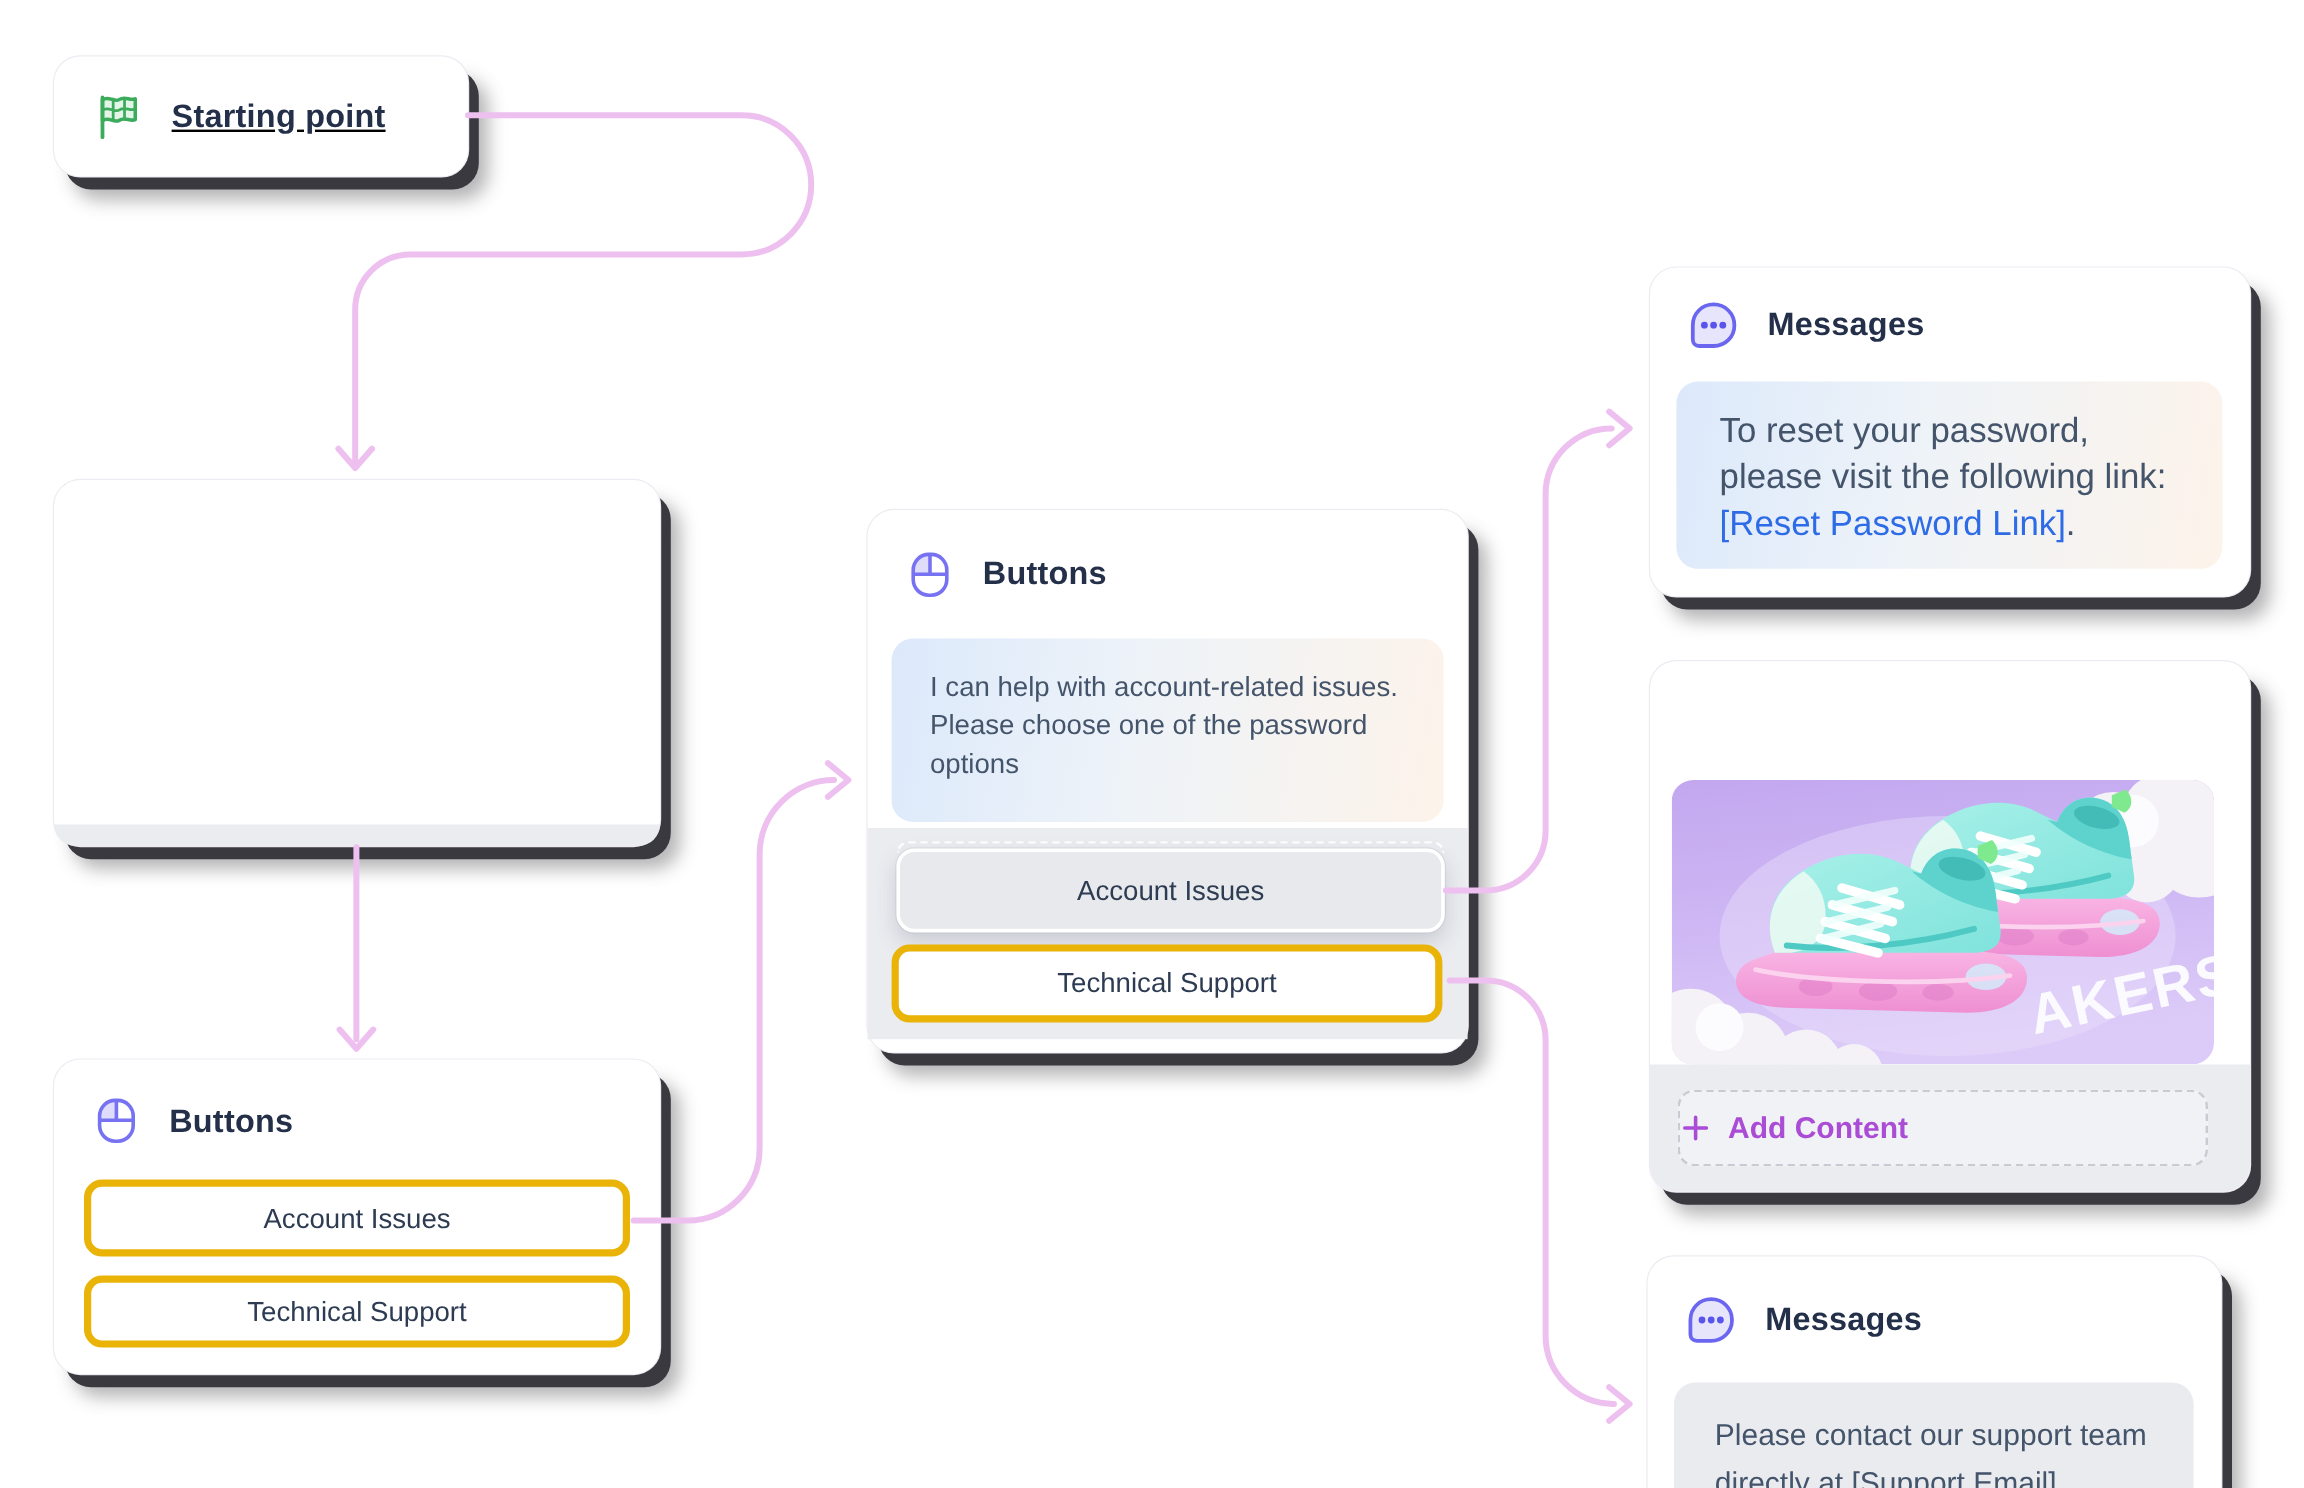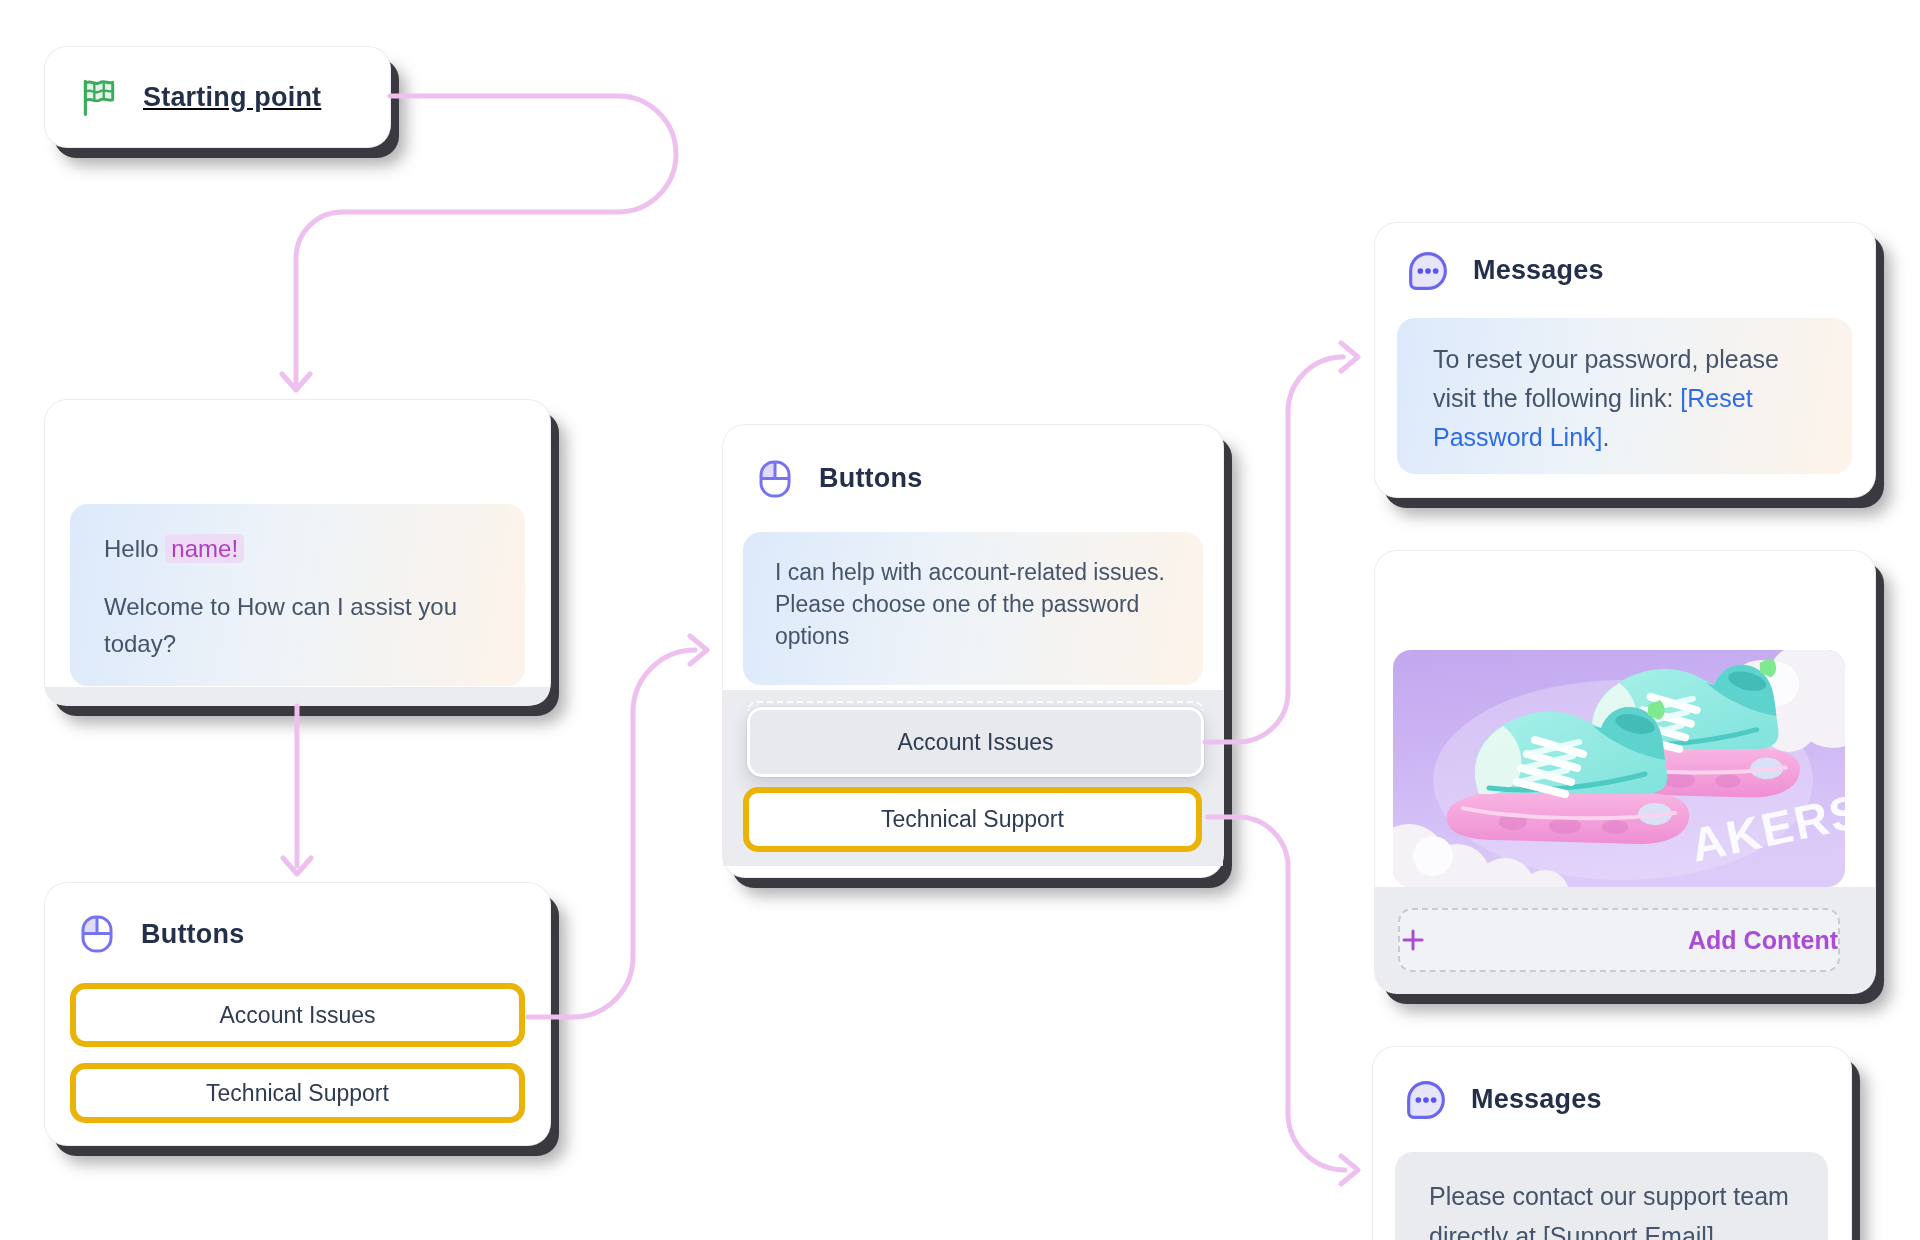--- a/index.html
+++ b/index.html
@@ -29,21 +29,21 @@
     box-shadow:0 8px 18px rgba(70,70,95,.20), 0 0 0 1px rgba(150,155,175,.15);}
 
   .gray-strip{position:absolute;left:0;right:0;background:#eaecf0;}
   .strip-bottom{bottom:0;border-radius:0 0 22px 22px;}
   .ghost-top{position:absolute;border:2px dashed rgba(255,255,255,.95);border-bottom:none;
     border-radius:14px 14px 0 0;}
 
   
   .media{position:absolute;border-radius:18px;overflow:hidden;}
   .media svg{display:block;}
-  .add-content{position:absolute;display:flex;align-items:center;justify-content:space-between;gap:14px;
+  .add-content{position:absolute;display:flex;align-items:center;justify-content:flex-start;gap:14px;
     background:#f1f2f5;border:2px dashed #c7cbd4;border-radius:14px;cursor:pointer;
     color:#aa4cd6;font-size:25px;font-weight:700;}
 
   
   #wires{position:absolute;left:0;top:0;z-index:50;pointer-events:none;}
   #wires path{stroke:#edc0f0;stroke-width:5;fill:none;stroke-linecap:round;stroke-linejoin:round;}
 </style>
 </head>
 <body>
 
@@ -85,24 +85,20 @@
 <div class="node" style="left:45px;top:47px;width:345px;height:100px;">
   <div class="node-header" style="height:100%;text-decoration:underline;">
     <svg class="hicon" width="42" height="42" viewBox="0 0 40 40">
         <use href="#ico-flag"></use>
       </svg>
     <div class="node-title">Starting point</div>
   </div>
 </div>
 
 <div class="node" style="left:45px;top:400px;width:505px;height:305px;">
-  <div class="bubble" style="left:25px;right:25px;top:104px;height:182px;padding:26px 34px;">
-    <p><span>Hello </span><mark>name!</mark></p>
-    <p style="margin-top:21px;">Welcome to How can I assist you today?</p>
-  </div>
   <div class="gray-strip strip-bottom" style="height:18px;"></div>
 </div>
 
 <div class="node" style="left:45px;top:883px;width:505px;height:262px;">
   <div class="node-header" style="height:102px;">
     <svg class="hicon" width="40" height="46" viewBox="0 0 40 40">
         <use href="#ico-mouse"></use>
       </svg>
     <div class="node-title">Buttons</div>
   </div>
@@ -126,21 +122,21 @@
   <div class="flow-btn" style="left:20px;right:21px;top:362px;height:65px;">Technical Support</div>
 </div>
 
 <div class="node" style="left:1375px;top:223px;width:500px;height:274px;">
   <div class="node-header" style="height:95px;">
     <svg class="hicon" width="42" height="42" viewBox="0 0 40 40">
         <use href="#ico-bubble"></use>
       </svg>
     <div class="node-title">Messages</div>
   </div>
-  <div class="bubble" style="left:22px;right:23px;top:95px;height:156px;padding:22px 36px;font-size:25px;line-height:39px;">
+  <div class="bubble" style="left:22px;right:23px;top:95px;height:156px;padding:22px 36px;font-size:29px;line-height:39px;">
     <p><span>To reset your password, please visit the following link: </span><a class="link">[Reset Password Link]</a><span>.</span></p>
   </div>
 </div>
 
 <div class="node" style="left:1375px;top:551px;width:500px;height:442px;">
   <div class="media" style="left:18px;top:99px;width:452px;height:237px;">
     <svg width="452" height="237" viewBox="0 0 452 237">
       <defs>
         <linearGradient id="sky" x1="0" y1="0" x2="0.2" y2="1">
           <stop offset="0" stop-color="#c2a7ef"></stop>

